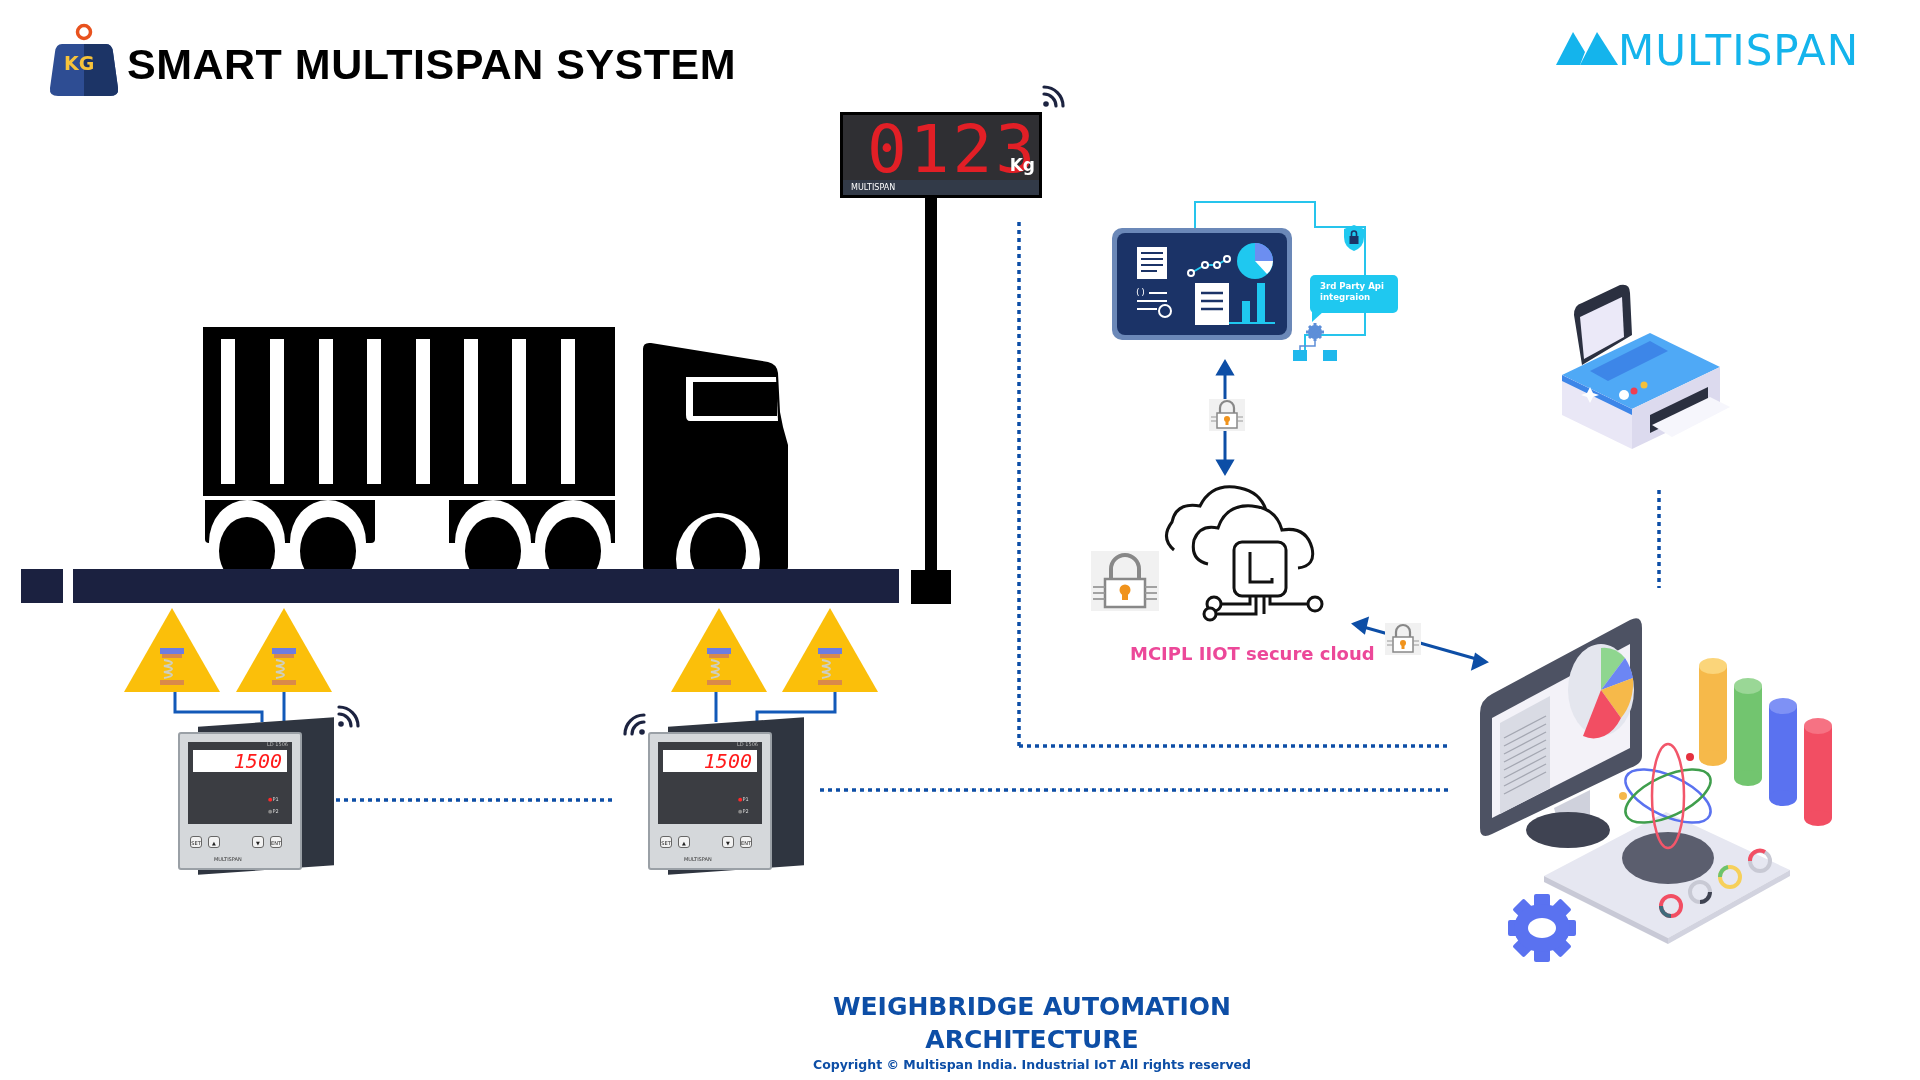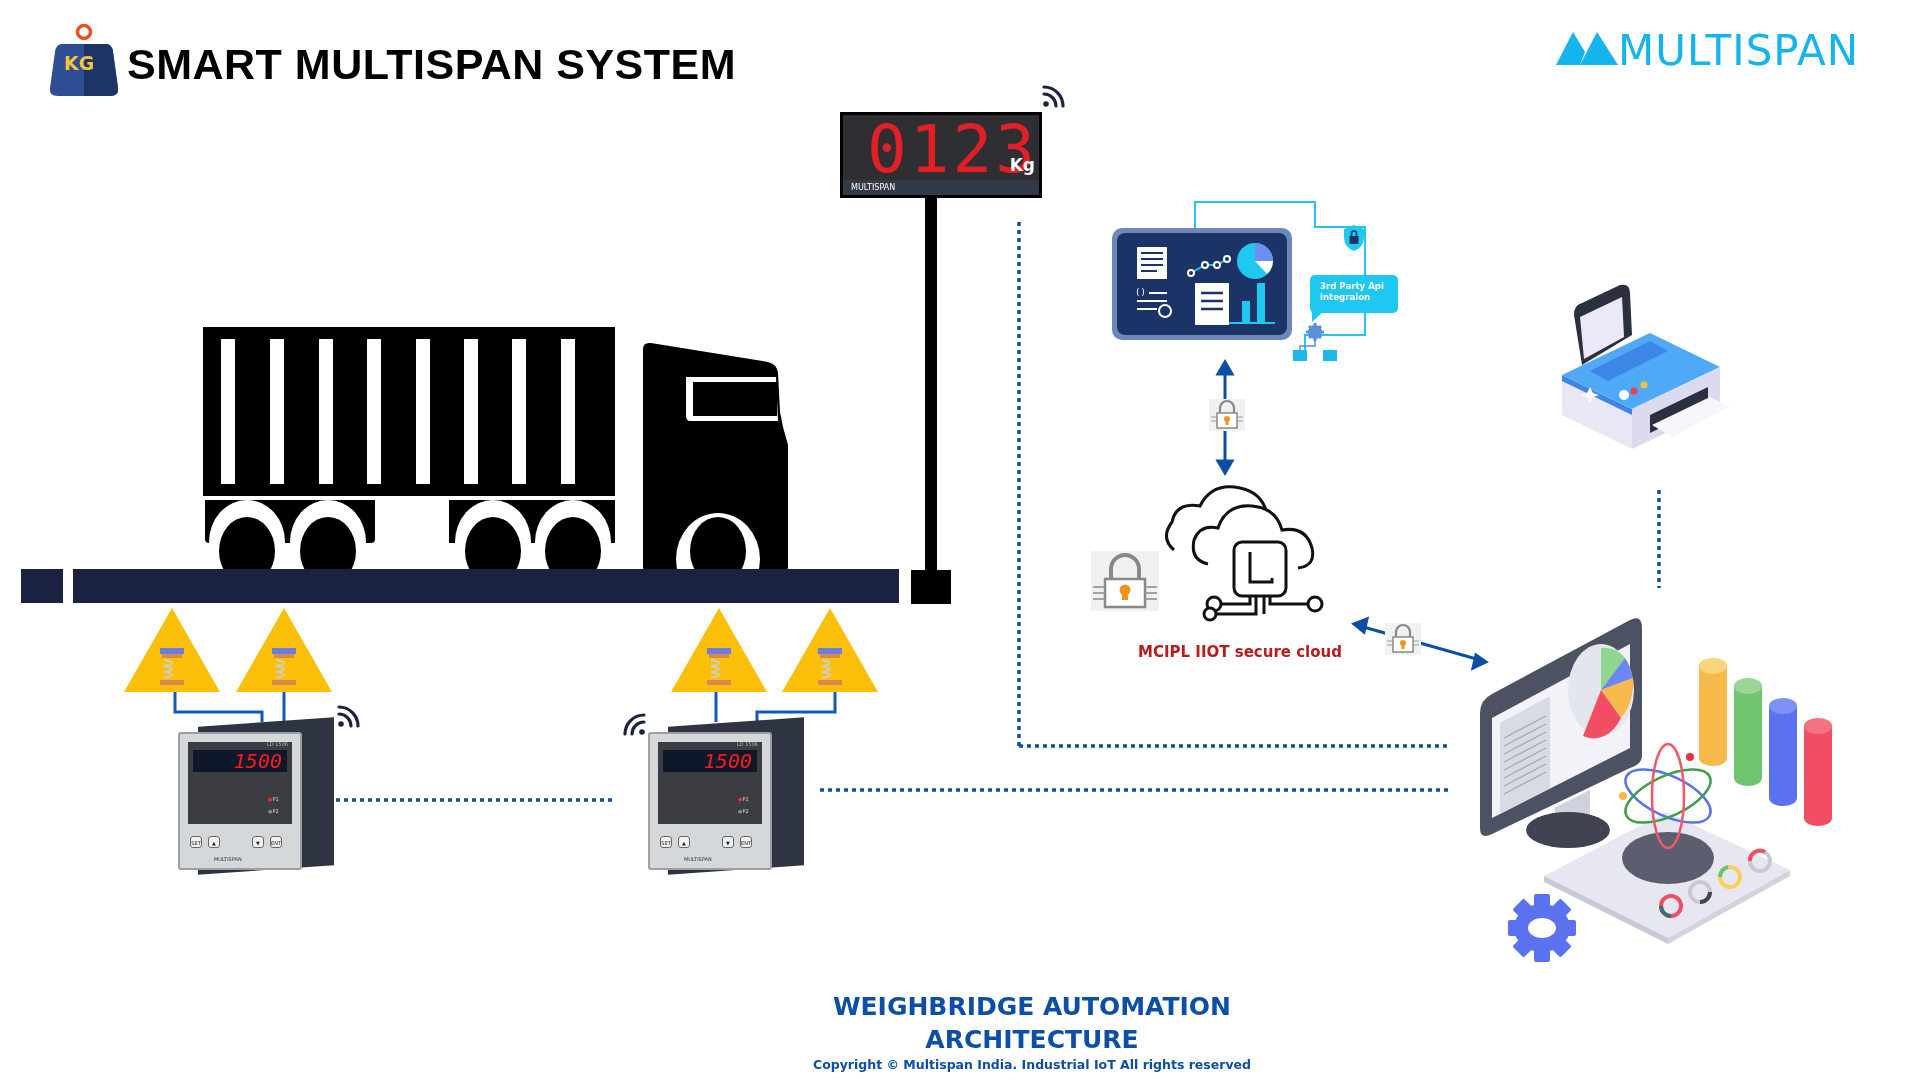--- a/index.html
+++ b/index.html
@@ -2,30 +2,30 @@
 <html><head>
 <meta charset="utf-8">
 <style>
   html,body{margin:0;padding:0;background:#ffffff;}
   body{width:1920px;height:1080px;position:relative;overflow:hidden;font-family:"DejaVu Sans",sans-serif;}
   .abs{position:absolute;}
   #title{left:127px;top:40px;font-family:"Liberation Sans",sans-serif;font-weight:700;font-size:43px;color:#000;letter-spacing:0.5px;white-space:nowrap;}
   #brand{left:1618px;top:26px;font-family:"DejaVu Sans",sans-serif;font-size:42px;color:#14b4ec;letter-spacing:1px;white-space:nowrap;}
   #foot-title{left:0;width:2064px;top:990px;text-align:center;font-family:"DejaVu Sans",sans-serif;font-weight:700;font-size:25px;color:#0d4ea6;line-height:33px;}
   #foot-copy{left:0;width:2064px;top:1057px;text-align:center;font-family:"DejaVu Sans",sans-serif;font-weight:700;font-size:12.5px;color:#0d4ea6;}
-  #cloud-label{left:1130px;top:643px;width:220px;text-align:center;font-weight:700;font-size:15px;color:#b91c1c;white-space:nowrap;}
+  #cloud-label{left:1130px;top:643px;width:220px;text-align:center;font-weight:700;font-size:18px;color:#ec4899;white-space:nowrap;}
   .api-bubble{left:1310px;top:275px;width:88px;height:38px;background:#1fc8f0;border-radius:5px;color:#fff;font-weight:700;font-size:8.6px;line-height:11px;padding:6px 0 0 10px;box-sizing:border-box;}
   .big-display{left:840px;top:112px;width:202px;height:86px;background:#2f2f33;border:3px solid #000;box-sizing:border-box;}
   .big-digits{left:24px;top:-4px;font-family:"DejaVu Sans Mono",monospace;font-size:66px;color:#e21f26;letter-spacing:3px;}
   .kg{right:4px;top:40px;font-weight:700;color:#fff;font-size:17px;}
   .disp-brand{left:0;bottom:0;width:100%;height:15px;background:#323a48;color:#fff;font-size:8px;line-height:15px;padding-left:8px;box-sizing:border-box;}
   .ctrl{width:150px;height:150px;}
   .ctrl-face{left:0;top:10px;width:124px;height:138px;background:#d5d8db;border:2px solid #9aa0a6;border-radius:3px;box-sizing:border-box;}
   .ctrl-inner{left:8px;top:8px;width:104px;height:82px;background:#3b3d42;}
-  .ctrl-lcd{left:5px;top:8px;width:94px;height:22px;background:#0f172a;color:#ff1b1b;font-family:"DejaVu Sans Mono",monospace;font-style:italic;font-size:20px;text-align:right;padding-right:5px;line-height:22px;box-sizing:border-box;}
+  .ctrl-lcd{left:5px;top:8px;width:94px;height:22px;background:#ffffff;color:#ff1b1b;font-family:"DejaVu Sans Mono",monospace;font-style:italic;font-size:20px;text-align:right;padding-right:5px;line-height:22px;box-sizing:border-box;}
   .ctrl-model{right:4px;top:-1px;font-size:5px;color:#bbb;}
   .ctrl-led{font-size:5px;color:#ddd;}
   .ctrl-btn{width:12px;height:12px;border:1px solid #666;border-radius:3px;background:#f2f2f2;font-size:5px;text-align:center;line-height:12px;color:#222;box-sizing:border-box;}
   .ctrl-brand{left:34px;top:122px;font-size:5px;color:#333;}
 </style>
 </head>
 <body>
 
 <div class="abs" style="left:48px;top:22px;width:72px;height:76px;">
   <svg width="72" height="76" viewBox="0 0 72 76">

